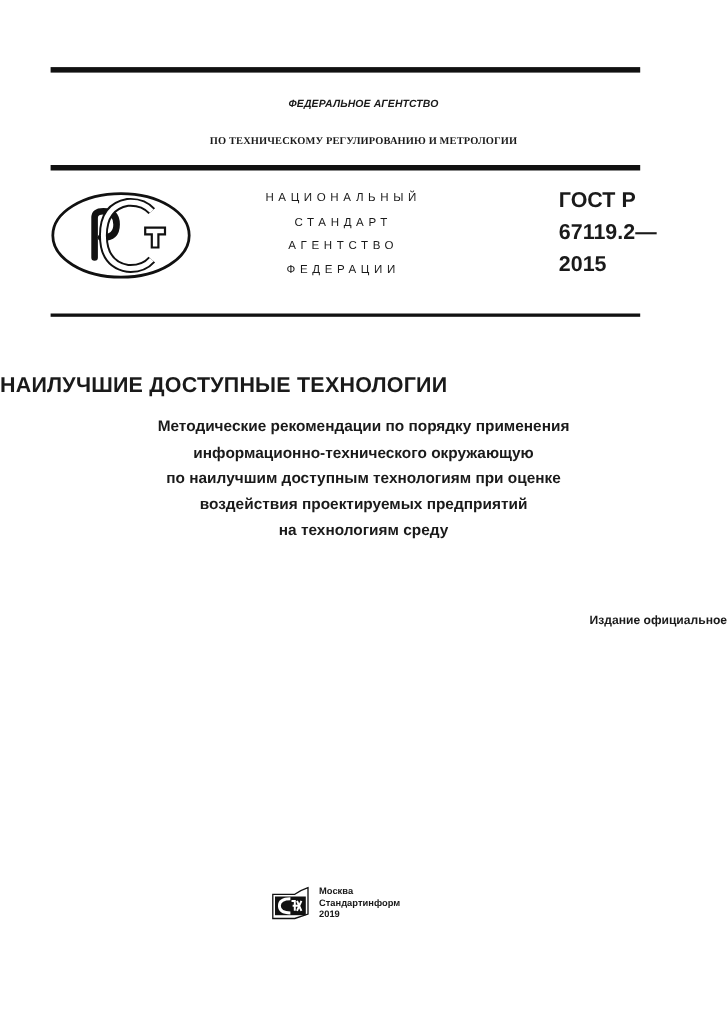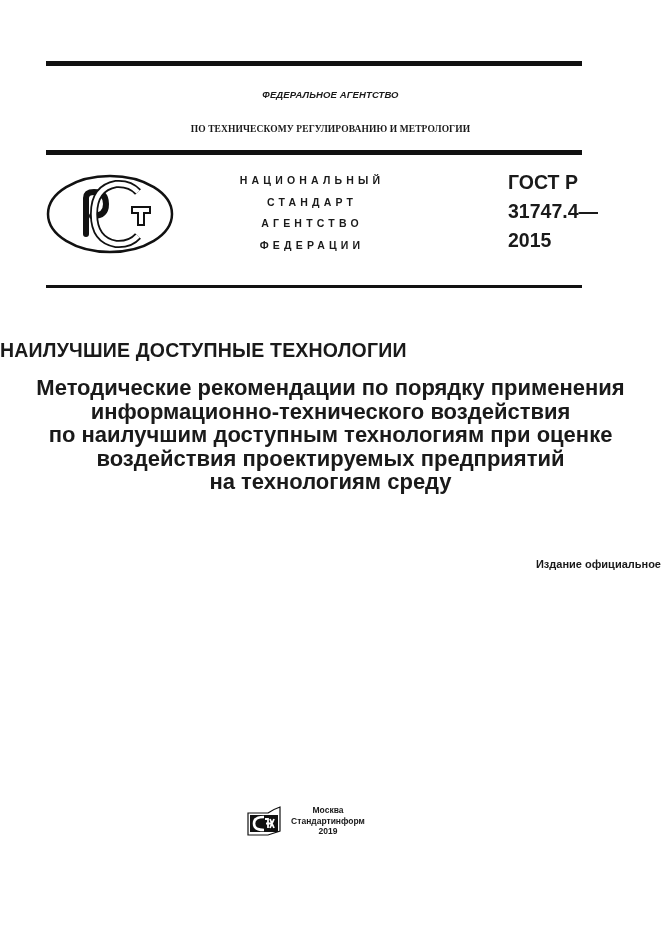--- a/index.html
+++ b/index.html
@@ -5,32 +5,32 @@
     html, body { margin: 0; padding: 0; background: #ffffff; }
     body { width: 661px; height: 935px; position: relative; overflow: hidden;
            font-family: "Liberation Sans", sans-serif; color: #1a1a1a; }
     .rule { position: absolute; left: 46px; width: 536px; background: #111111; }
     .rule.thick { height: 5px; }
     .rule.thin { height: 3px; }
     .agency { position: absolute; left: 0; width: 661px; text-align: center;
               font-weight: bold; font-size: 9.5px; letter-spacing: 0.1px; }
     .logo { position: absolute; left: 46px; top: 172px; width: 130px; height: 84px; }
     .national { position: absolute; left: 222px; top: 170px; width: 180px; text-align: center;
-                font-weight: bold; font-size: 10.5px; letter-spacing: 4.2px; line-height: 21.5px; }
+                font-weight: normal; font-size: 10.5px; letter-spacing: 4.2px; line-height: 21.5px; }
     .gost { position: absolute; left: 485px; top: 168px; font-weight: bold; font-size: 19.5px;
             line-height: 29px; margin-left: 23px; }
     .title { position: absolute; left: 0; width: 661px; top: 339px; text-align: left;
              font-weight: bold; font-size: 19.5px; letter-spacing: 0.2px; }
     .subtitle { position: absolute; left: 0; width: 661px; top: 376px; text-align: center;
-                font-weight: bold; font-size: 22px; line-height: 23.5px; }
+                font-weight: bold; font-size: 14px; line-height: 23.5px; }
     .subtitle div { white-space: nowrap; }
     .edition { position: absolute; left: 0; width: 661px; top: 558px; text-align: right;
                font-weight: bold; font-size: 11px; }
     .publisher-logo { position: absolute; left: 246px; top: 805px; width: 40px; height: 32px; }
-    .publisher { position: absolute; left: 290px; top: 805px; width: 76px; text-align: center;
+    .publisher { position: absolute; left: 290px; top: 805px; width: 76px; 
                  font-weight: bold; font-size: 8.5px; line-height: 10.5px; }
   </style>
 </head>
 <body>
 
 <div class="rule thick" style="top:61px;"></div>
 
 <div class="agency" style="top:89px;font-style:italic;">ФЕДЕРАЛЬНОЕ АГЕНТСТВО</div>
 <div class="agency" style="top:124px;font-family:Liberation Serif, serif;">ПО ТЕХНИЧЕСКОМУ РЕГУЛИРОВАНИЮ И МЕТРОЛОГИИ</div>
 
@@ -51,31 +51,31 @@
 
 <div class="national">
   <div>НАЦИОНАЛЬНЫЙ</div>
   <div>СТАНДАРТ</div>
   <div>АГЕНТСТВО</div>
   <div>ФЕДЕРАЦИИ</div>
 </div>
 
 <div class="gost">
   <div>ГОСТ Р</div>
-  <div>31747.4—</div>
+  <div>67119.2—</div>
   <div>2015</div>
 </div>
 
 <div class="rule thin" style="top:285px;"></div>
 
 <div class="title">НАИЛУЧШИЕ ДОСТУПНЫЕ ТЕХНОЛОГИИ</div>
 
 <div class="subtitle">
   <div>Методические рекомендации по порядку применения</div>
-  <div>информационно-технического воздействия</div>
+  <div>информационно-технического окружающую</div>
   <div>по наилучшим доступным технологиям при оценке</div>
   <div>воздействия проектируемых предприятий</div>
   <div>на технологиям среду</div>
 </div>
 
 <div class="edition">Издание официальное</div>
 
 <div class="publisher-logo">
   <svg width="40" height="32" viewBox="0 0 40 32">
     <path d="M2 8 L22 8 Q28 4 34 2 L34 26 Q28 28 22 30 L2 30 Z" fill="#fff" stroke="#111" stroke-width="1.2"></path>

